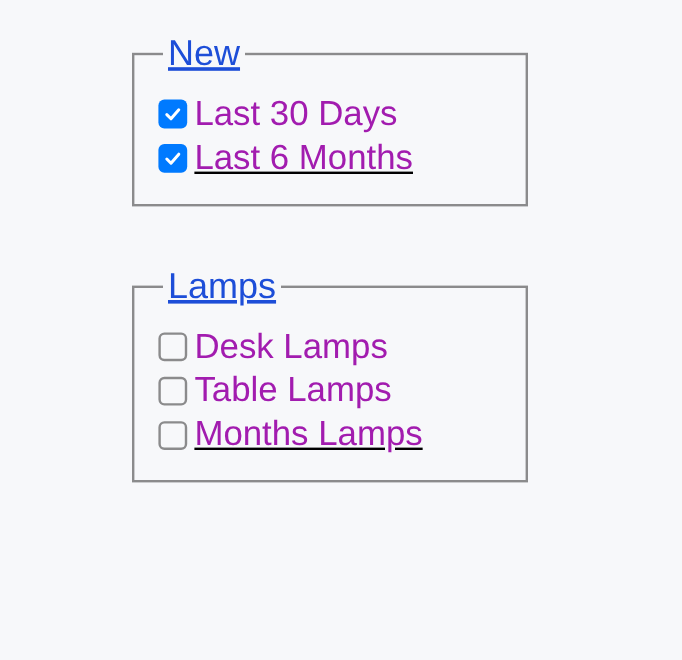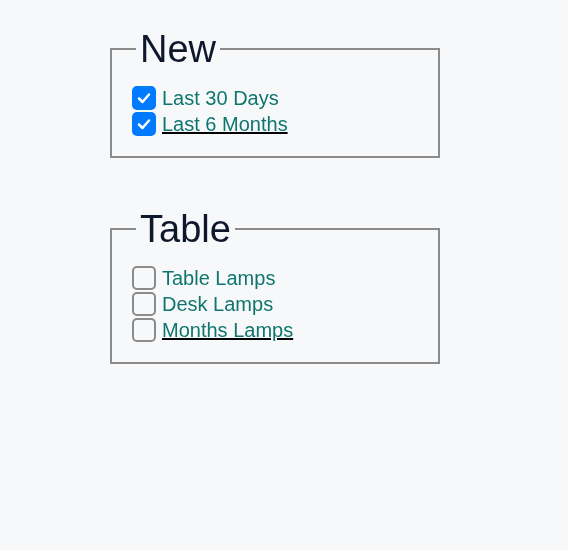--- a/index.html
+++ b/index.html
@@ -15,25 +15,26 @@
       padding: 30px 0 0 110px;
     }
     fieldset {
       border: 2px solid #8b8b8c;
       width: 330px;
       padding: 18px 20px 20px 20px;
       margin-bottom: 52px;
       position: relative;
     }
     legend {
-      font-size: 38px;
-      color: #0f172a;
+      font-size: 30px;
+      color: #1d4ed8;
       padding: 0 4px;
       margin-left: 4px;
       line-height: 1;
+      text-decoration: underline;
     }
     .row {
       display: flex;
       align-items: center;
       gap: 6px;
       margin-bottom: 2px;
     }
     .row:last-child {
       margin-bottom: 0;
       text-decoration: underline;
@@ -53,22 +54,22 @@
     }
     .checkbox.unchecked {
       border: 2px solid #8b8b8c;
       background: transparent;
     }
     .checkbox svg {
       width: 16px;
       height: 16px;
     }
     .label {
-      font-size: 20px;
-      color: #0f766e;
+      font-size: 29px;
+      color: #a21caf;
       line-height: 1.2;
       text-align: right;
     }
   </style>
 </head>
 <body>
 
 <fieldset>
   <legend>New</legend>
   <div class="row">
@@ -83,26 +84,26 @@
     <span class="checkbox checked">
       <svg viewBox="0 0 16 16" fill="none">
           <path d="M3 8.5L6.5 12L13 4.5" stroke="white" stroke-width="2.5" stroke-linecap="round" stroke-linejoin="round"></path>
         </svg>
     </span>
     <span class="label">Last 6 Months</span>
   </div>
 </fieldset>
 
 <fieldset>
-  <legend>Table</legend>
+  <legend>Lamps</legend>
+  <div class="row">
+    <span class="checkbox unchecked"></span>
+    <span class="label">Desk Lamps</span>
+  </div>
   <div class="row">
     <span class="checkbox unchecked"></span>
     <span class="label">Table Lamps</span>
-  </div>
-  <div class="row">
-    <span class="checkbox unchecked"></span>
-    <span class="label">Desk Lamps</span>
   </div>
   <div class="row">
     <span class="checkbox unchecked"></span>
     <span class="label">Months Lamps</span>
   </div>
 </fieldset>
 
 </body></html>

